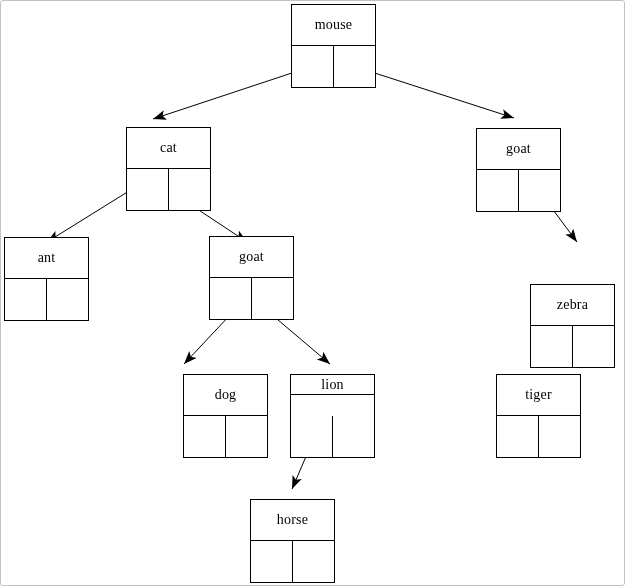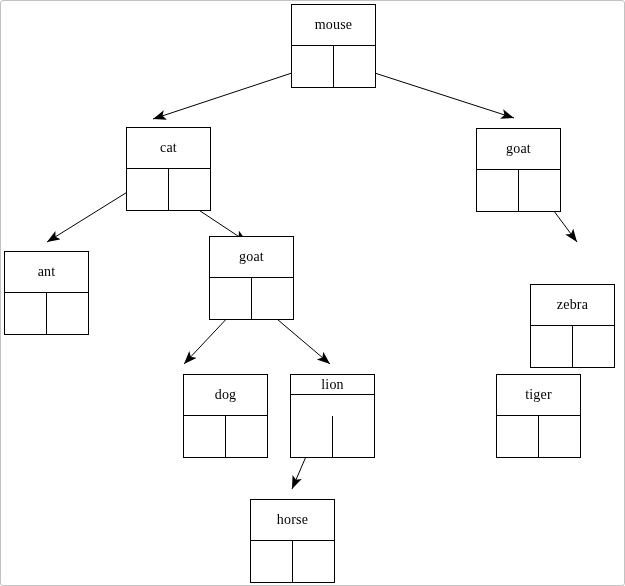--- a/index.html
+++ b/index.html
@@ -88,21 +88,21 @@
           <div class="cell cell-right"></div>
         </div>
       </div>
       <div class="node" style="left: 475px; top: 127px;">
         <div class="node-label">goat</div>
         <div class="node-cells">
           <div class="cell cell-left"></div>
           <div class="cell cell-right"></div>
         </div>
       </div>
-      <div class="node" style="left: 3px; top: 250px;">
+      <div class="node" style="left: 3px; top: 236px;">
         <div class="node-label">ant</div>
         <div class="node-cells">
           <div class="cell cell-left"></div>
           <div class="cell cell-right"></div>
         </div>
       </div>
       <div class="node" style="left: 208px; top: 235px;">
         <div class="node-label">goat</div>
         <div class="node-cells">
           <div class="cell cell-left"></div>

